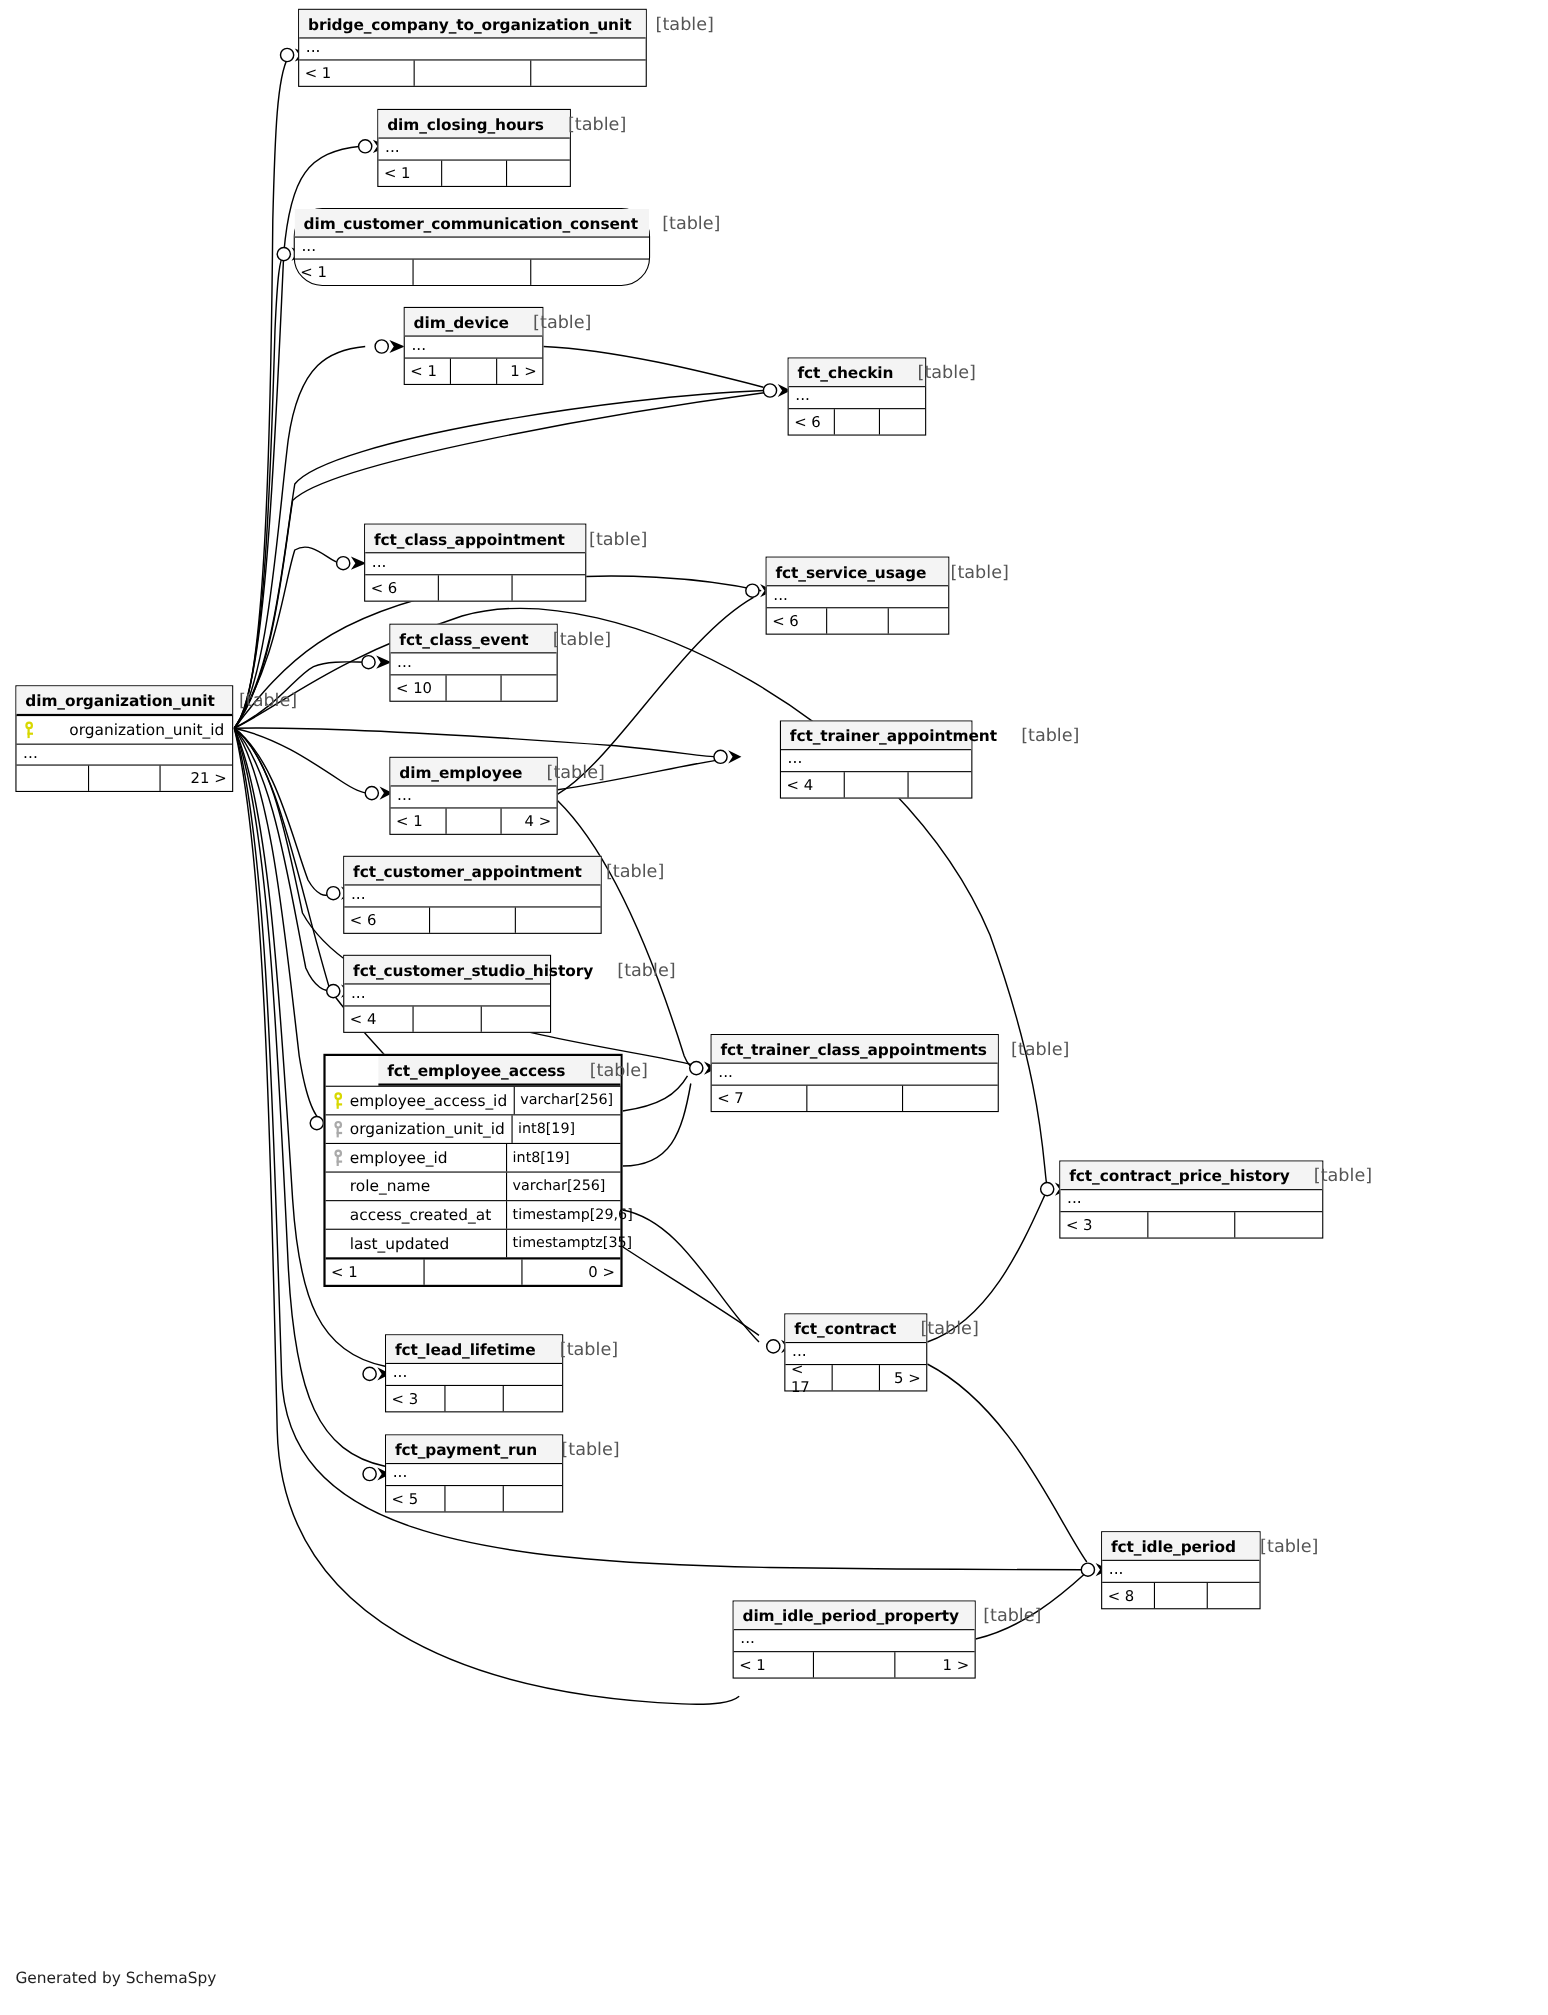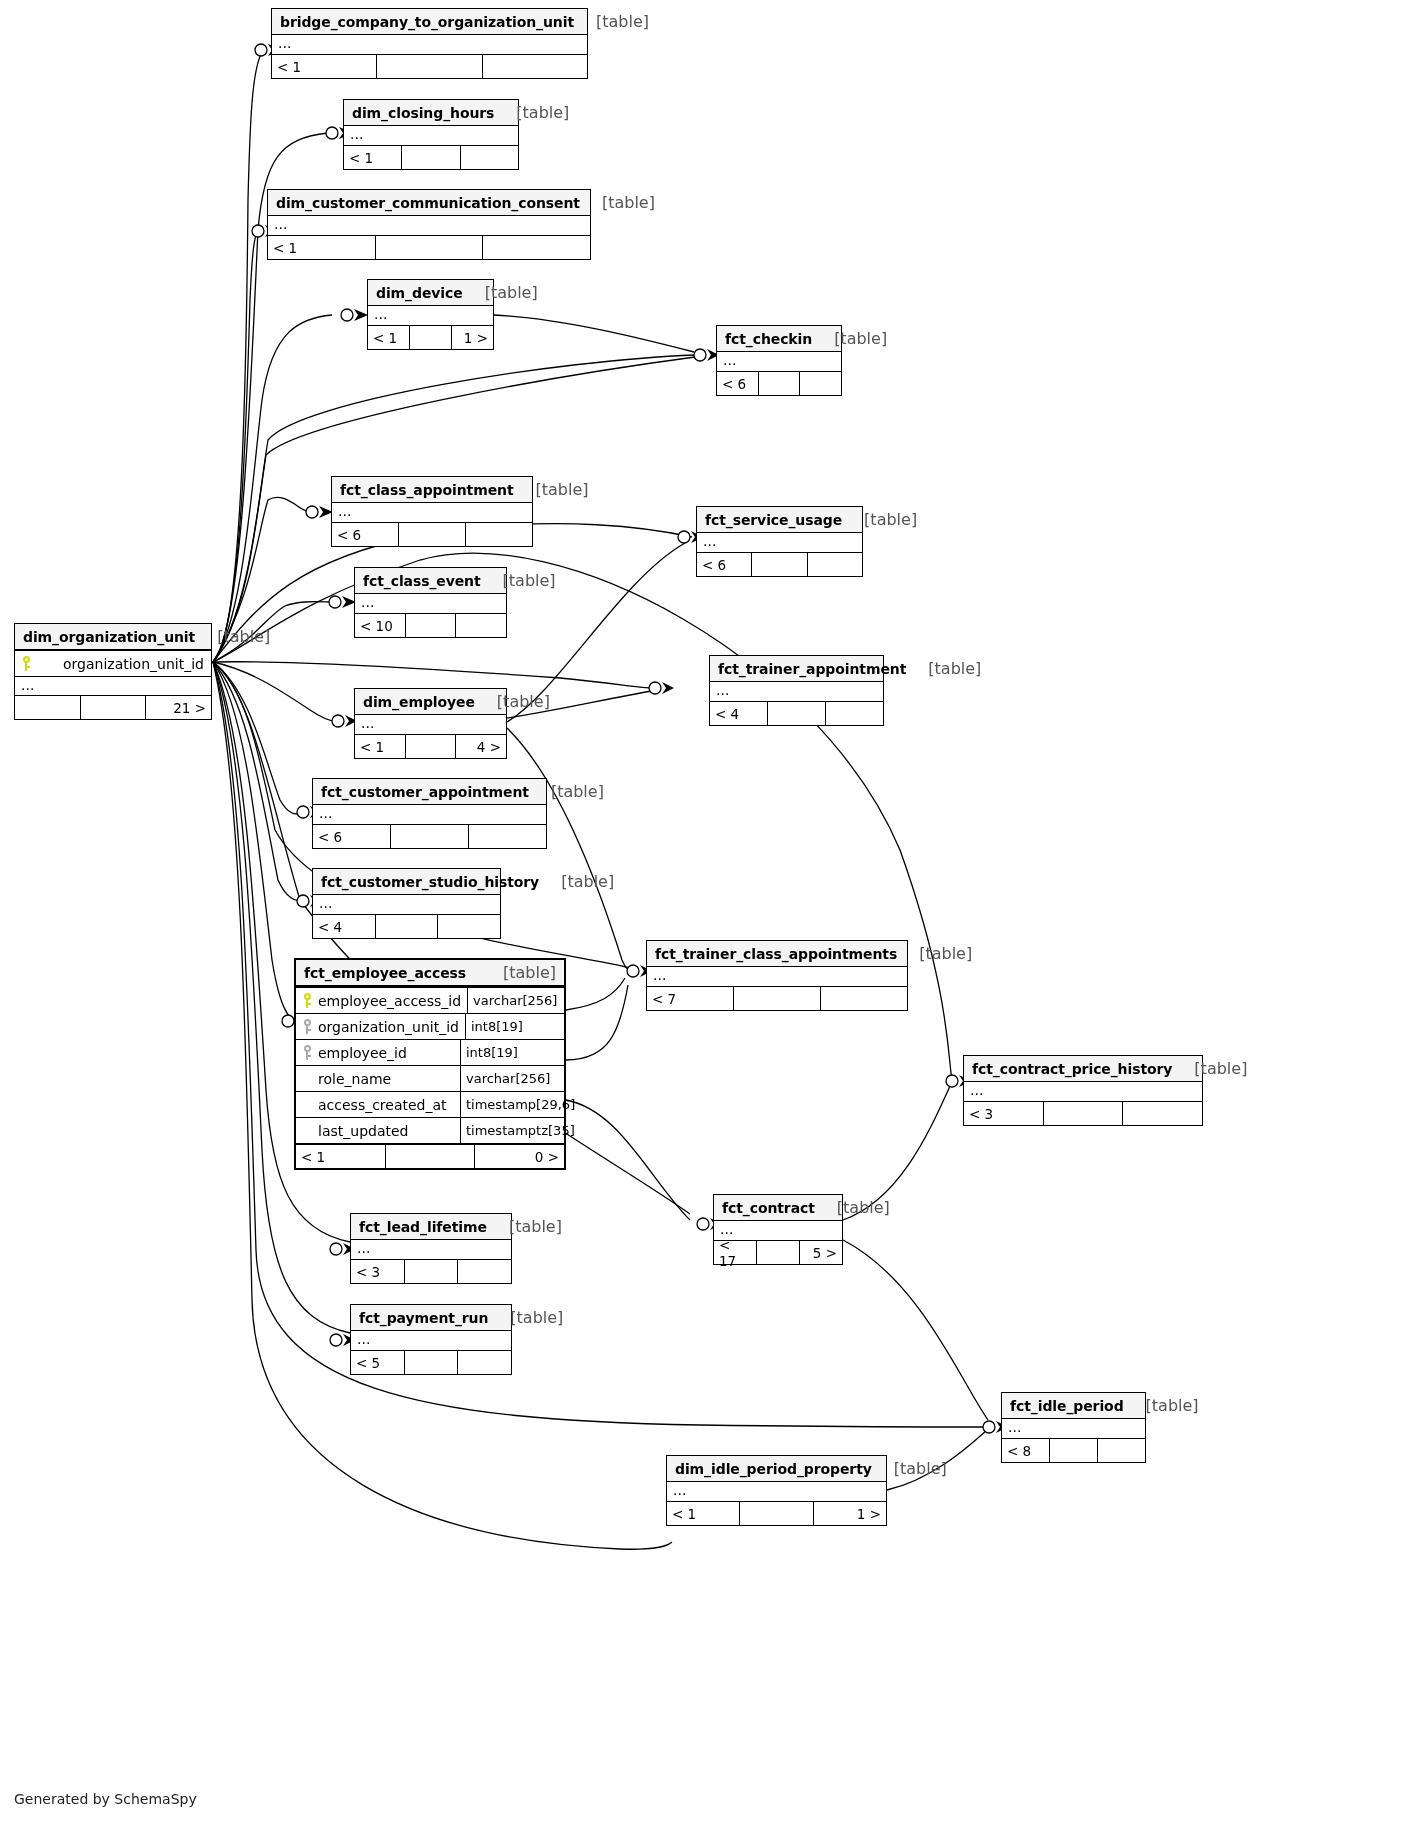--- a/index.html
+++ b/index.html
@@ -2,21 +2,21 @@
 <html><head>
 <meta charset="utf-8">
 <style>
   html,body{margin:0;padding:0;background:#ffffff;}
   body{width:1407px;height:1832px;position:relative;font-family:"DejaVu Sans","Liberation Sans",sans-serif;}
   #canvas{position:absolute;inset:0;width:1407px;height:1832px;}
   svg#edges{position:absolute;left:0;top:0;width:1407px;height:1832px;pointer-events:none;}
   .tbl{position:absolute;border:1px solid #000;background:#fff;box-sizing:border-box;}
   .tbl.thick{border:2px solid #000;}
   .tbl .hdr{background:#f4f4f4;border-bottom:1px solid #000;padding:3px 8px;display:flex;align-items:baseline;gap:8px;white-space:nowrap;}
-  .tbl.thick .hdr{border-bottom:2px solid #000;}
+  .tbl.thick .hdr{border-bottom:2px solid #000;margin-left:48px;}
   .tbl .hdr .nm{font-weight:bold;font-size:14px;color:#000;letter-spacing:-.1px;}
   .tbl .hdr .tag{font-size:16px;color:#555;margin-left:auto;padding-left:14px;}
   .tbl .ell{padding:1px 6px;font-size:14px;color:#000;line-height:1.05;height:19px;box-sizing:border-box;}
   .tbl .foot{display:flex;border-top:1px solid #000;height:23px;}
   .tbl.thick .foot{border-top:2px solid #000;}
   .tbl .foot .c{flex:1;border-right:1px solid #000;font-size:13.5px;padding:1px 5px;box-sizing:border-box;display:flex;align-items:center;}
   .tbl .foot .c:last-child{border-right:none;}
   .tbl .foot .c.r{justify-content:flex-end;}
   .cols{display:block;}
   .col{display:flex;border-top:1px solid #000;height:25px;align-items:stretch;}
@@ -142,21 +142,21 @@
           <span class="nm">dim_closing_hours</span>
           <span class="tag">[table]</span>
         </div>
         <div class="ell">...</div>
         <div class="foot">
           <div class="c">&lt; 1</div>
           <div class="c"></div>
           <div class="c r"></div>
         </div>
       </div>
-      <div class="tbl" style="left: 267px; top: 189px; width: 324px;">
+      <div class="tbl" style="left: 267px; top: 189px; width: 324px; border-radius: 26px;">
         <div class="hdr">
           <span class="nm">dim_customer_communication_consent</span>
           <span class="tag">[table]</span>
         </div>
         <div class="ell">...</div>
         <div class="foot">
           <div class="c">&lt; 1</div>
           <div class="c"></div>
           <div class="c r"></div>
         </div>

